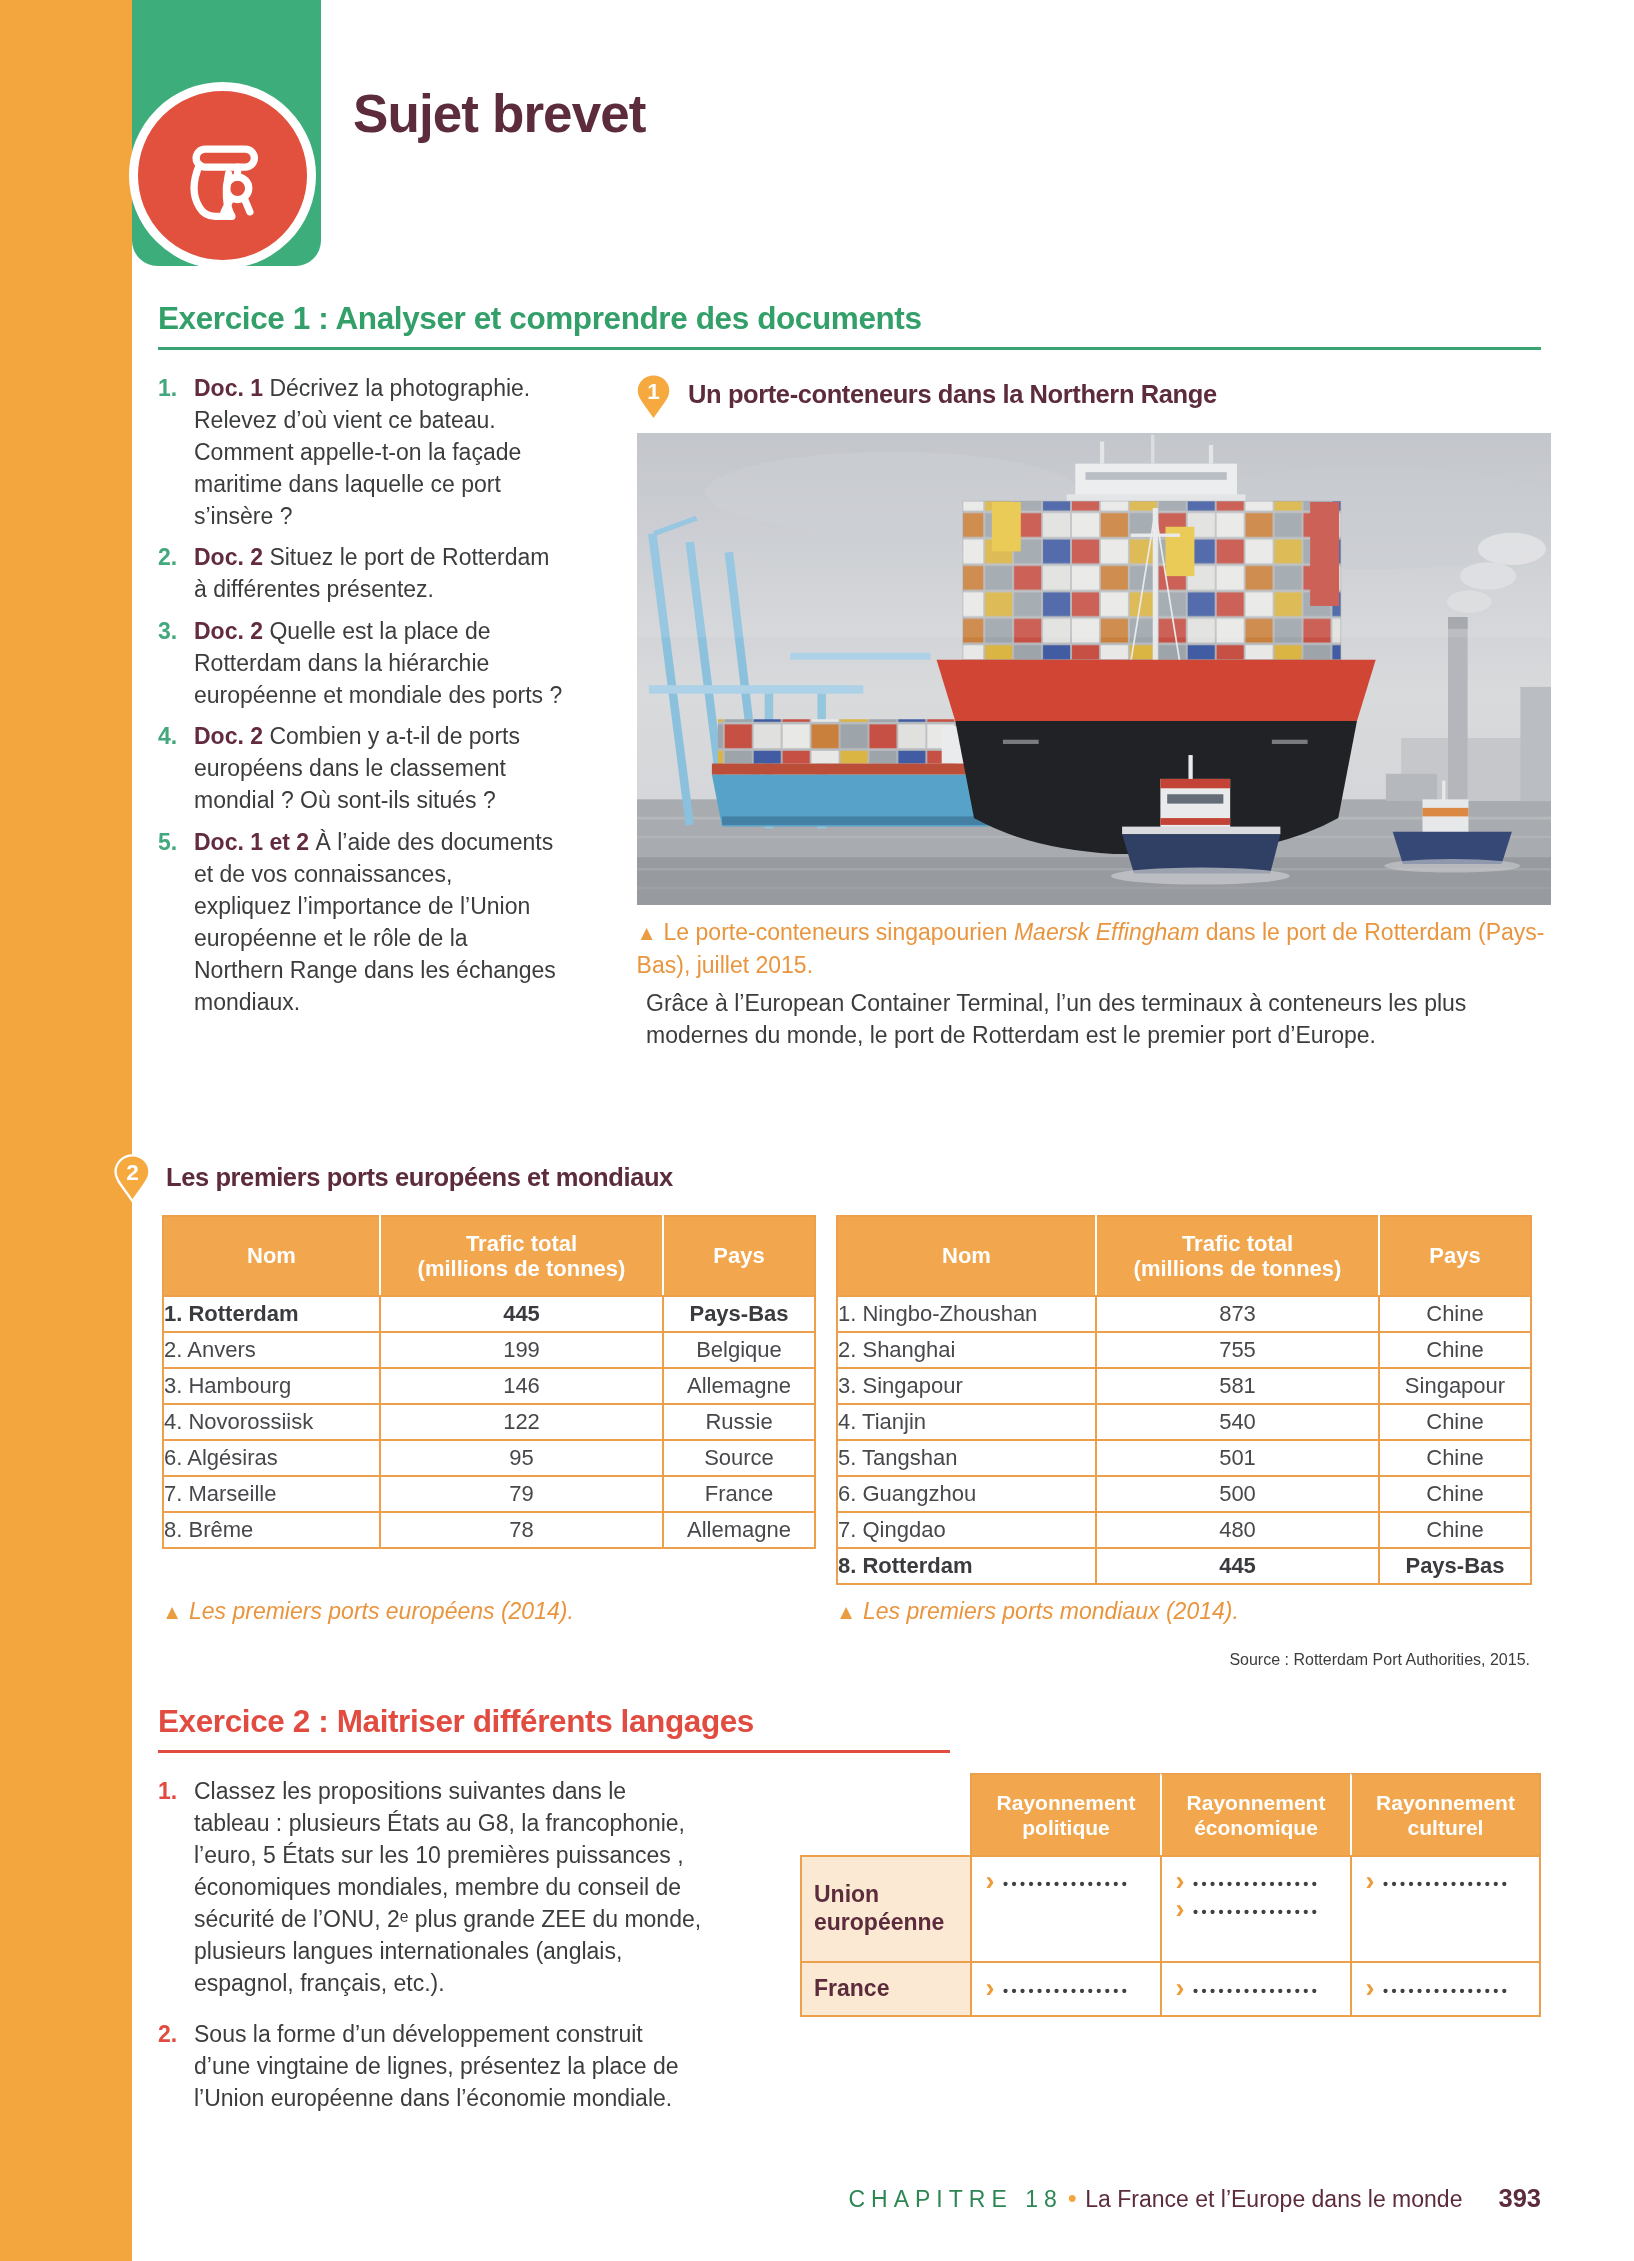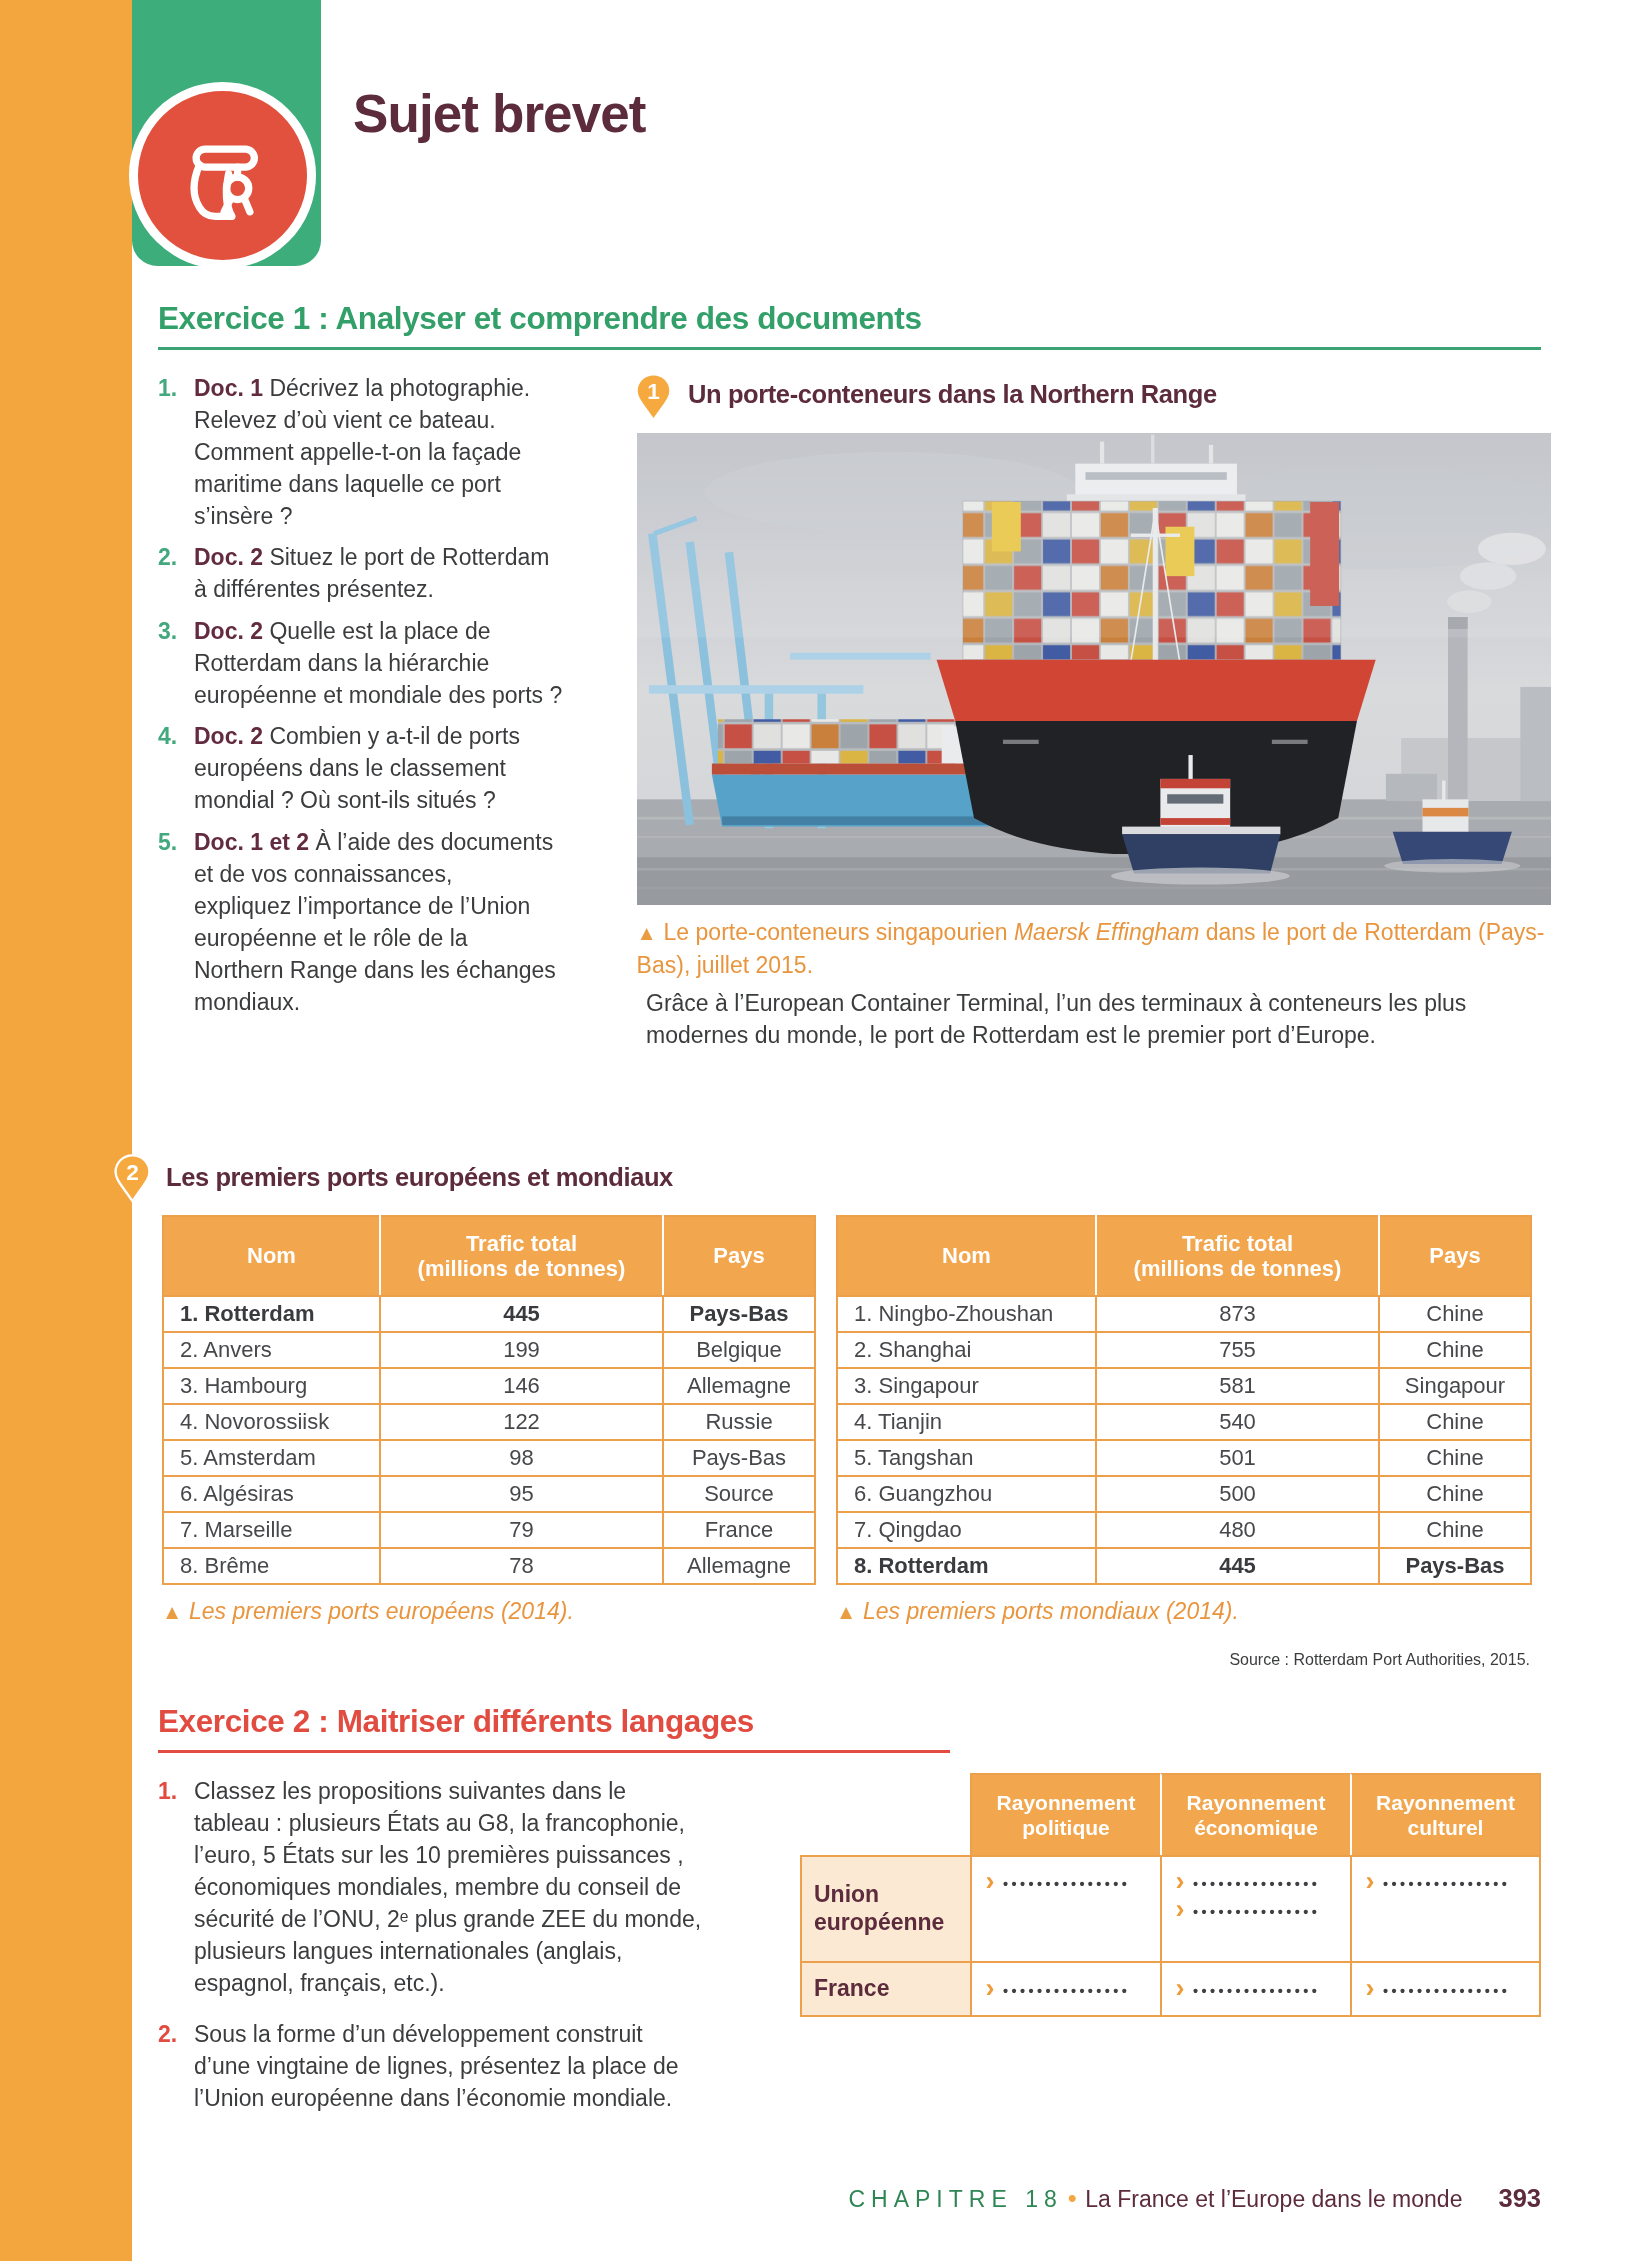--- a/index.html
+++ b/index.html
@@ -55,21 +55,21 @@
   .ports-wrap-right{position:absolute;left:723px;top:61px;}
   table.ports{border-collapse:collapse;table-layout:fixed;}
   table.ports.euro{width:651px;}
   table.ports.world{width:694px;}
   table.ports th{background:#F2A64D;color:#fff;font-weight:700;font-size:22px;line-height:1.15;
       padding:5.1px 3.4px;border:2.6px solid #fff;border-top:2.6px solid #EDA04B;border-bottom:2.6px solid #EDA04B;
       text-align:center;vertical-align:middle;height:68px;}
   table.ports th:first-child{border-left:2.6px solid #EDA04B;}
   table.ports th:last-child{border-right:2.6px solid #EDA04B;}
   table.ports td{border:2.6px solid #EDA04B;font-size:22px;color:#47484B;height:34px;
-      padding:0 16px;vertical-align:middle;background:#fff;}
+      padding:0 0;vertical-align:middle;background:#fff;}
   td.tnum,td.country{text-align:center;}
   tr.bold-row td{font-weight:700;color:#3A3B3F;}
   .table-caption{position:absolute;top:444px;font-size:23px;color:#E9953E;font-style:italic;}
   .table-caption.left-cap{left:49px;}
   .table-caption.right-cap{left:723px;}
   .source-line{position:absolute;top:497px;left:723px;width:694px;text-align:right;
       font-size:16px;color:#3B3C3E;}
 
   
   .x2grid{position:absolute;left:800px;top:1773px;display:grid;
@@ -314,25 +314,20 @@
               <td class="name">3. Hambourg</td>
               <td class="tnum">146</td>
               <td class="country">Allemagne</td>
             </tr>
           <tr>
               <td class="name">4. Novorossiisk</td>
               <td class="tnum">122</td>
               <td class="country">Russie</td>
             </tr>
           <tr>
-              <td class="name">5. Amsterdam</td>
-              <td class="tnum">98</td>
-              <td class="country">Pays-Bas</td>
-            </tr>
-          <tr>
               <td class="name">6. Algésiras</td>
               <td class="tnum">95</td>
               <td class="country">Source</td>
             </tr>
           <tr>
               <td class="name">7. Marseille</td>
               <td class="tnum">79</td>
               <td class="country">France</td>
             </tr>
           <tr>

